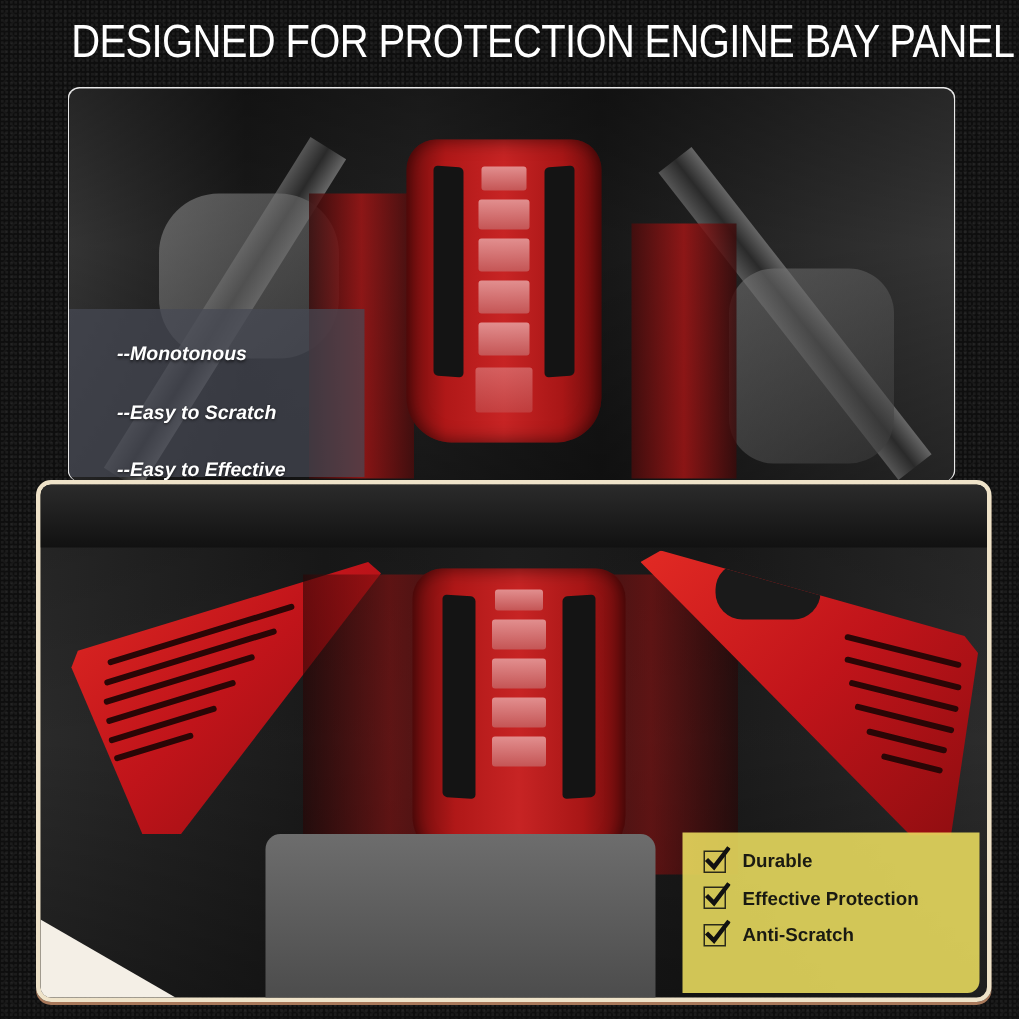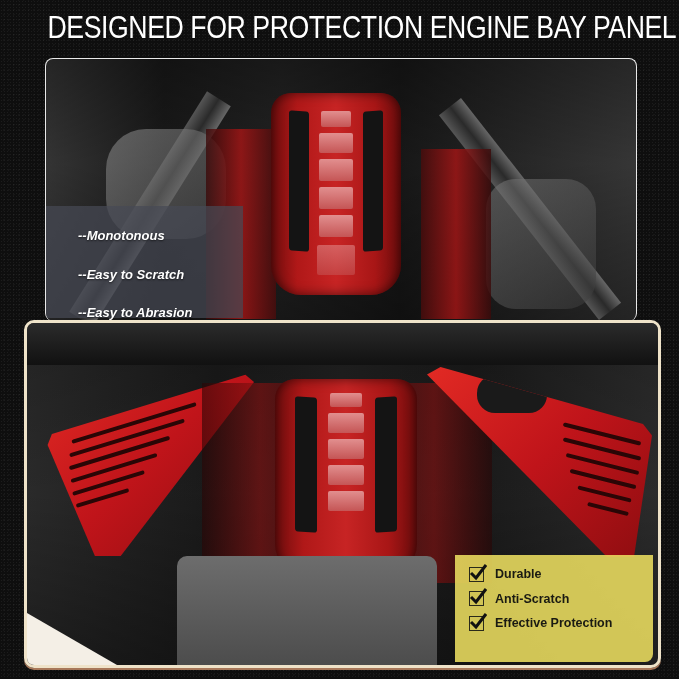--- a/index.html
+++ b/index.html
@@ -107,21 +107,21 @@
     <div class="rib" style="left:48px;top:40px;width:34px;height:20px;"></div>
     <div class="rib" style="left:48px;top:66px;width:34px;height:22px;"></div>
     <div class="rib" style="left:48px;top:94px;width:34px;height:22px;"></div>
     <div class="rib" style="left:48px;top:122px;width:34px;height:22px;"></div>
     <div class="rib" style="left:46px;top:152px;width:38px;height:30px;opacity:0.5;"></div>
   </div>
   <div class="con-box" style="left:0;top:147px;">
     <div class="con-list">
       <div class="con-item">--Monotonous</div>
       <div class="con-item">--Easy to Scratch</div>
-      <div class="con-item">--Easy to Abrasion</div>
+      <div class="con-item">--Easy to Effective</div>
     </div>
   </div>
 </div>
 
 <div class="photo-bottom">
   <div style="position:absolute;left:0;top:0;width:631px;height:42px;background:linear-gradient(180deg,#2b2b2b,#111);"></div>
 
   <div class="panel" style="left:12px;top:48px;width:215px;height:185px;clip-path:polygon(6% 34%, 96% 2%, 100% 6%, 38% 100%, 26% 100%, 4% 40%);">
     <div class="slat" style="left:30px;top:50px;width:130px;transform:rotate(-17deg);"></div>
     <div class="slat" style="left:28px;top:65px;width:120px;transform:rotate(-17deg);"></div>
@@ -164,24 +164,24 @@
           </svg>
       </span>
       <span>Durable</span>
     </div>
     <div class="pro-item">
       <span class="check">
         <svg width="18" height="18" viewBox="0 0 18 18">
             <path d="M2 10 L7 15 L17 2" stroke="#111" stroke-width="3" fill="none"></path>
           </svg>
       </span>
-      <span>Anti-Scratch</span>
+      <span>Effective Protection</span>
     </div>
     <div class="pro-item">
       <span class="check">
         <svg width="18" height="18" viewBox="0 0 18 18">
             <path d="M2 10 L7 15 L17 2" stroke="#111" stroke-width="3" fill="none"></path>
           </svg>
       </span>
-      <span>Effective Protection</span>
+      <span>Anti-Scratch</span>
     </div>
   </div>
 </div>
 
 </body></html>

